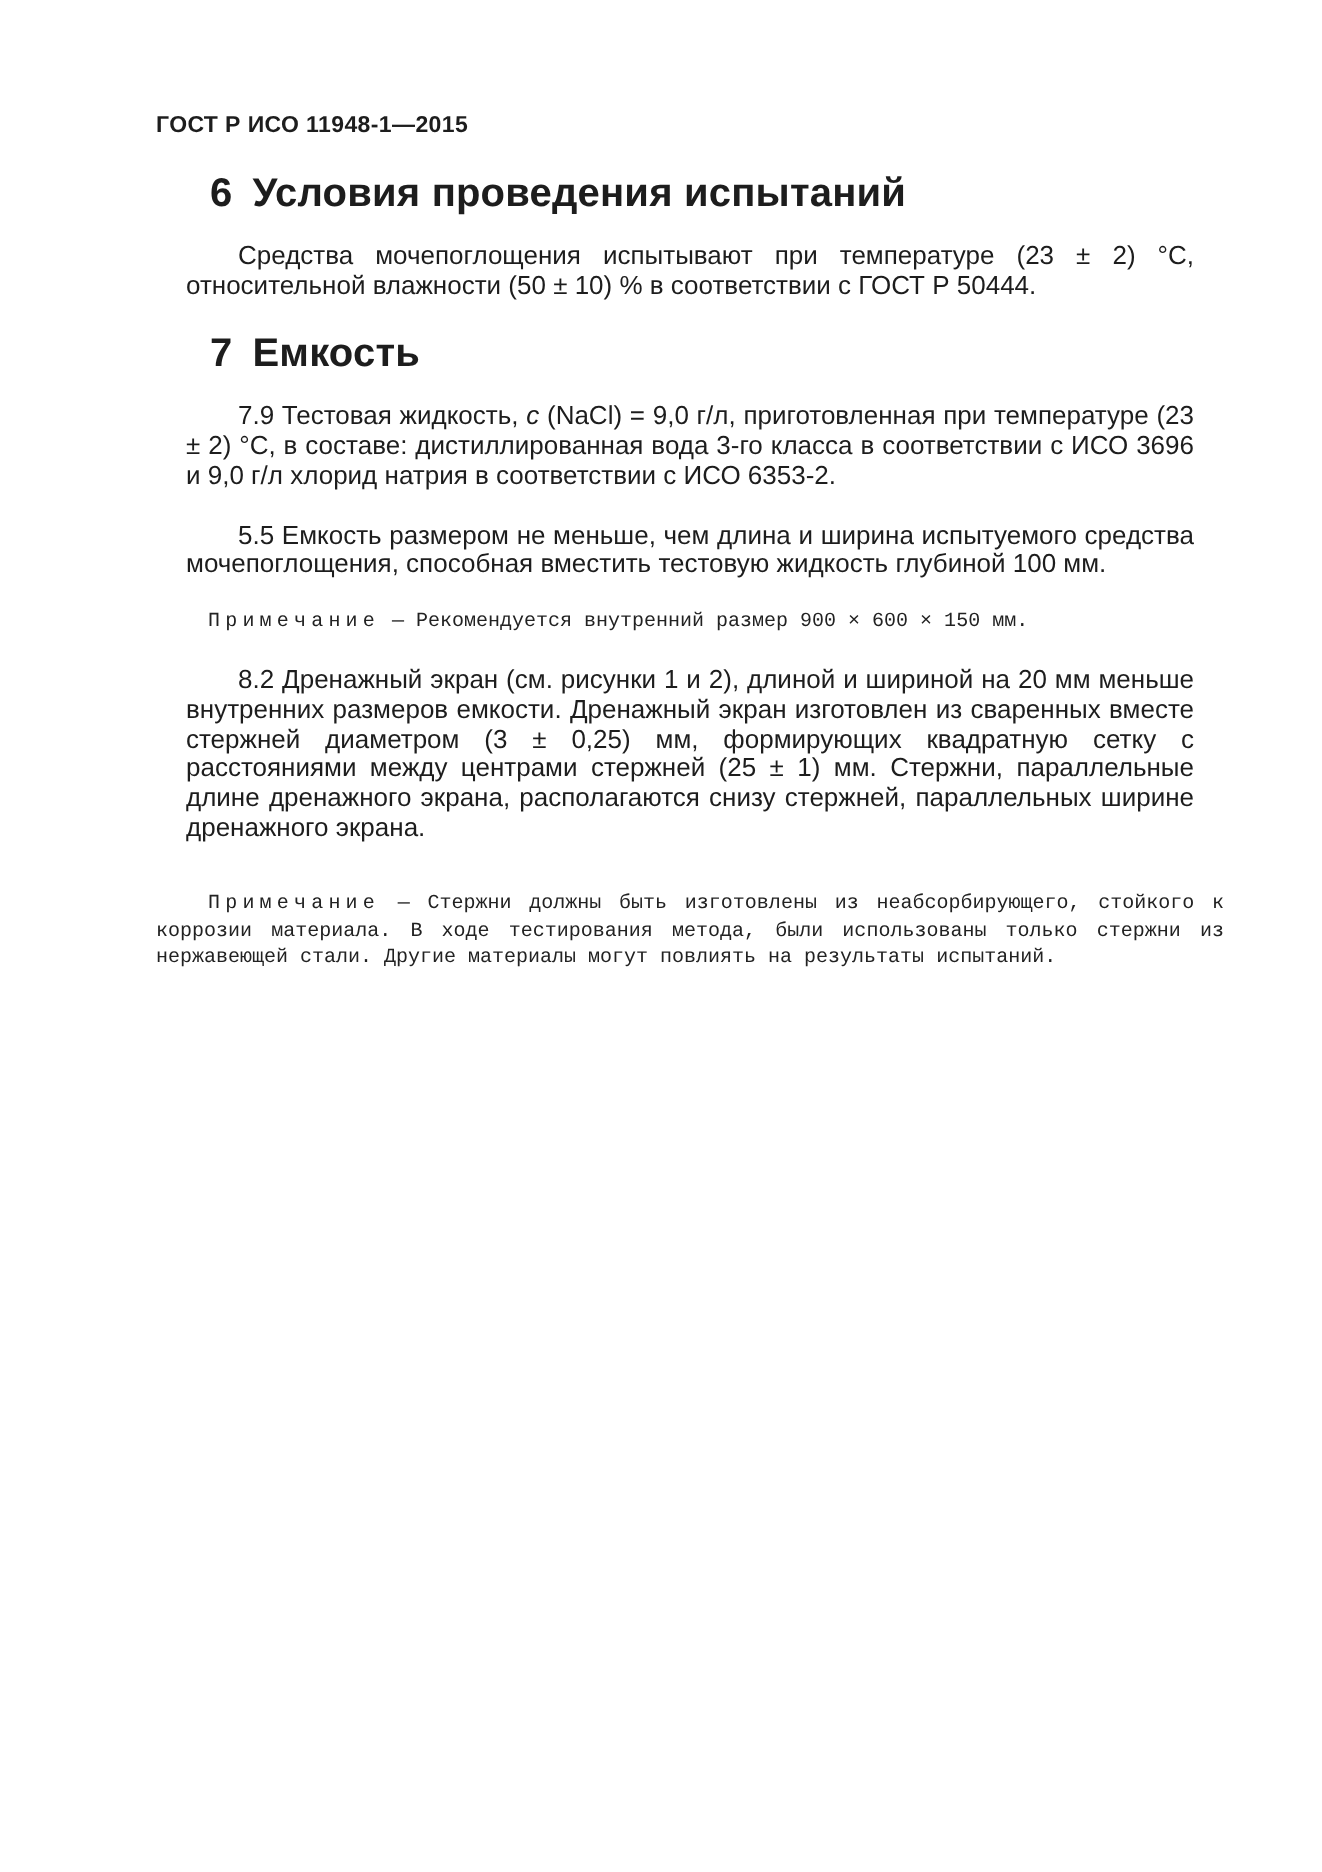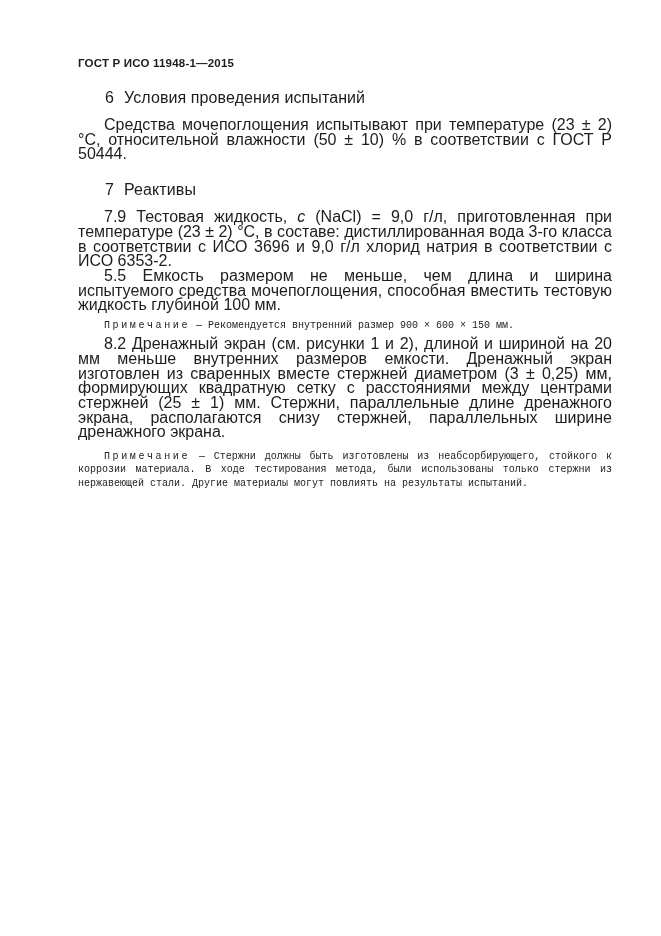--- a/index.html
+++ b/index.html
@@ -21,31 +21,31 @@
     overflow: hidden;
   }
   .running-header {
     font-weight: bold;
     font-size: 11.5px;
     line-height: 14px;
     letter-spacing: 0.2px;
     margin: 0;
   }
   .sec-h {
-    font-size: 16px;
+    font-size: 20px;
     line-height: 17px;
-    font-weight: normal;
+    font-weight: bold;
     margin: 19px 0 12px 27px;
     letter-spacing: 0.1px;
   }
   .sec-h .sec-num { margin-right: 10px; }
   .para {
-    font-size: 16px;
+    font-size: 13px;
     line-height: 14.7px;
-    margin: 0;
+    margin: 15px;
     text-align: justify;
     text-indent: 26px;
   }
   .para.cont { margin-top: 0; }
   .note {
     font-size: 10px;
     line-height: 13.2px;
     margin: 6px 0 5px 0;
     text-align: justify;
     text-indent: 26px;
@@ -74,21 +74,21 @@
 
   <section>
     <h2 class="sec-h">
       <span class="sec-num">6</span><span class="sec-title">Условия проведения испытаний</span>
     </h2>
     <p class="para">Средства мочепоглощения испытывают при температуре (23 ± 2) °С, относительной влажности (50 ± 10) % в соответствии с ГОСТ Р 50444.</p>
   </section>
 
   <section>
     <h2 class="sec-h">
-      <span class="sec-num">7</span><span class="sec-title">Реактивы</span>
+      <span class="sec-num">7</span><span class="sec-title">Емкость</span>
     </h2>
     <p class="para"><span>7.9 Тестовая жидкость, </span><span class="sym-i">с</span><span> (NaCl) = 9,0 г/л, приготовленная при температуре (23 ± 2) °С, в составе: дистиллированная вода 3-го класса в соответствии с ИСО 3696 и 9,0 г/л хлорид натрия в соответствии с ИСО 6353-2.</span></p>
   </section>
 
   <section>
 
     <p class="para">5.5 Емкость размером не меньше, чем длина и ширина испытуемого средства мочепоглощения, способная вместить тестовую жидкость глубиной 100 мм.</p>
 
     <p class="note"><span class="note-label">Примечание</span><span> — Рекомендуется внутренний размер 900 × 600 × 150 мм.</span></p>
 

